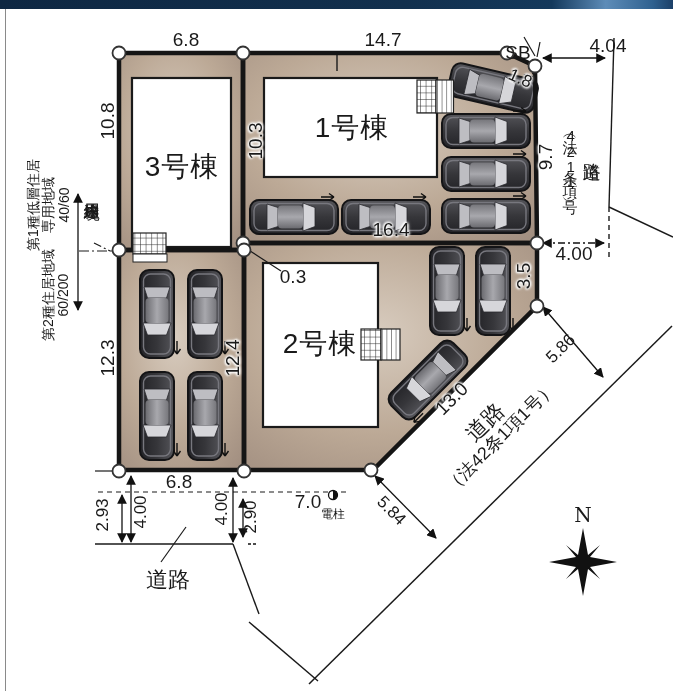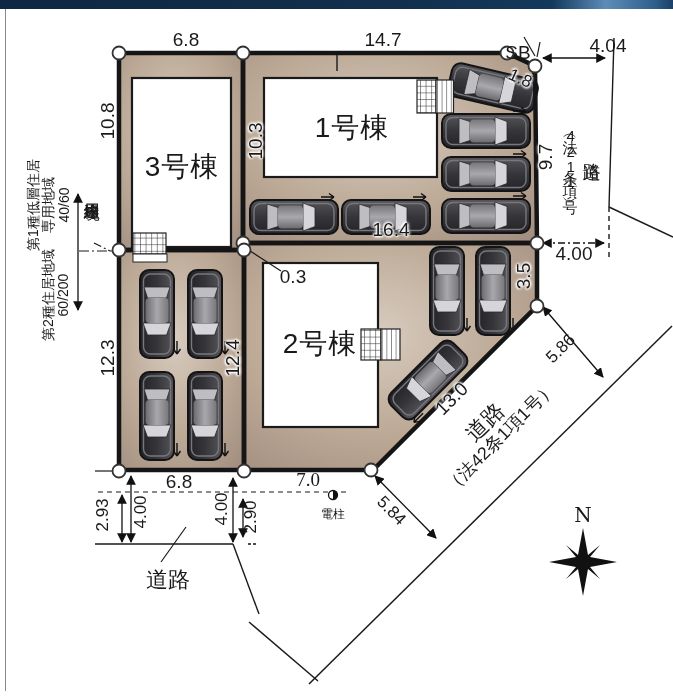--- a/index.html
+++ b/index.html
@@ -200,21 +200,21 @@
 <div class="lbl dim halo" style="left:391px;top:230px;">16.4</div>
 <div class="lbl dim" style="left:574px;top:254px;">4.00</div>
 <div class="lbl dim" style="left:293px;top:277px;">0.3</div>
 <div class="lbl dim r90" style="left:108px;top:358px;">12.3</div>
 <div class="lbl dim r90 halo" style="left:233px;top:358px;">12.4</div>
 <div class="lbl dim r90 halo" style="left:524px;top:276px;">3.5</div>
 <div class="lbl dimS r45n" style="left:561px;top:349px;">5.86</div>
 <div class="lbl dim r45n halo" style="left:452px;top:399px;">13.0</div>
 <div class="lbl dimS r45p" style="left:391px;top:511px;">5.84</div>
 <div class="lbl dim" style="left:179px;top:482px;">6.8</div>
-<div class="lbl dim" style="left:308px;top:480px;font-family:Liberation Serif, serif;">7.0</div>
+<div class="lbl dim" style="left:308px;top:502px;">7.0</div>
 <div class="lbl dimS r90" style="left:103px;top:515px;">2.93</div>
 <div class="lbl dimS r90" style="left:141px;top:512px;">4.00</div>
 <div class="lbl dimS r90" style="left:222px;top:509px;">4.00</div>
 <div class="lbl dimS r90" style="left:251px;top:517px;">2.90</div>
 
 <div class="lbl vert" style="left:591px;top:149px;font-size:18px;">道路</div>
 <div class="lbl vert" style="left:570px;top:158px;font-size:15px;letter-spacing:-1px;">（法42条1項1号）</div>
 
 <div class="lbl blk r45n" style="left:492px;top:429px;">
   <span style="font-size:22px;">道路</span>

